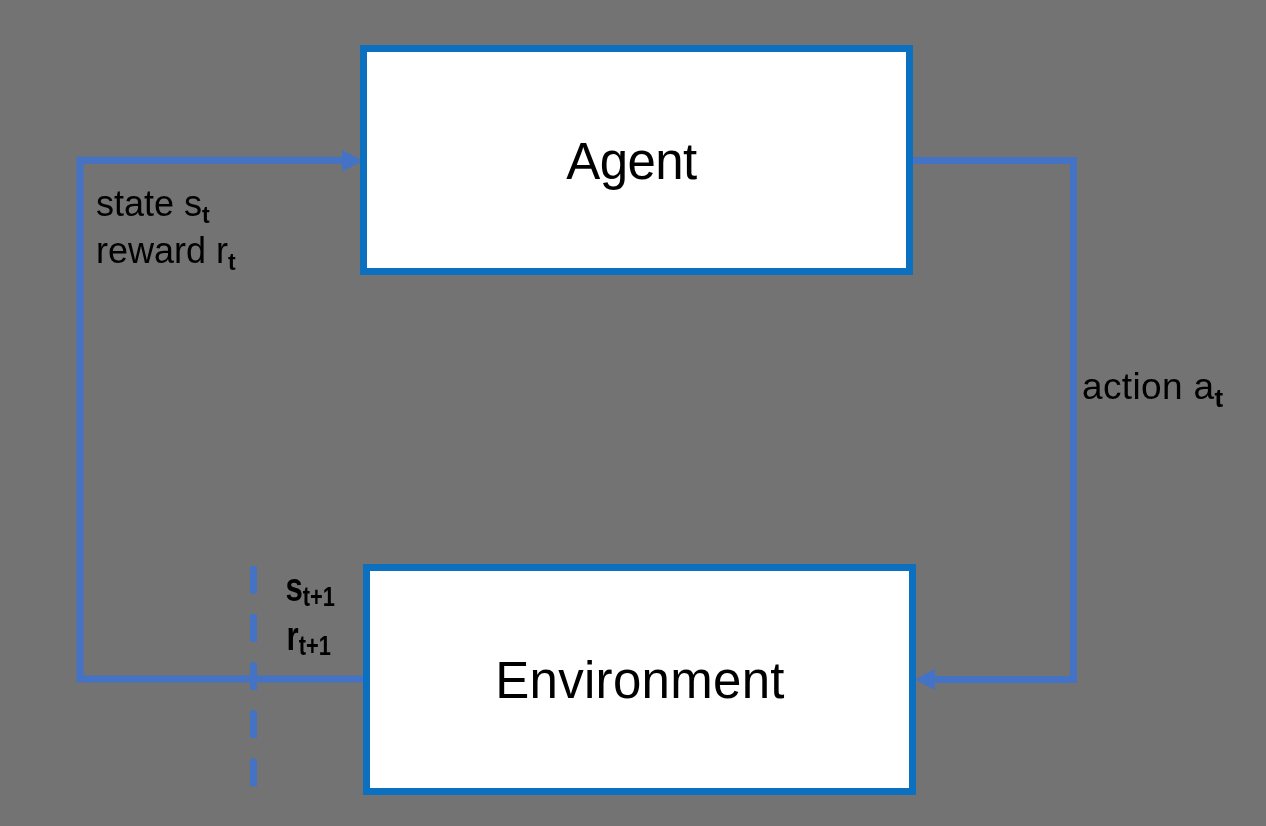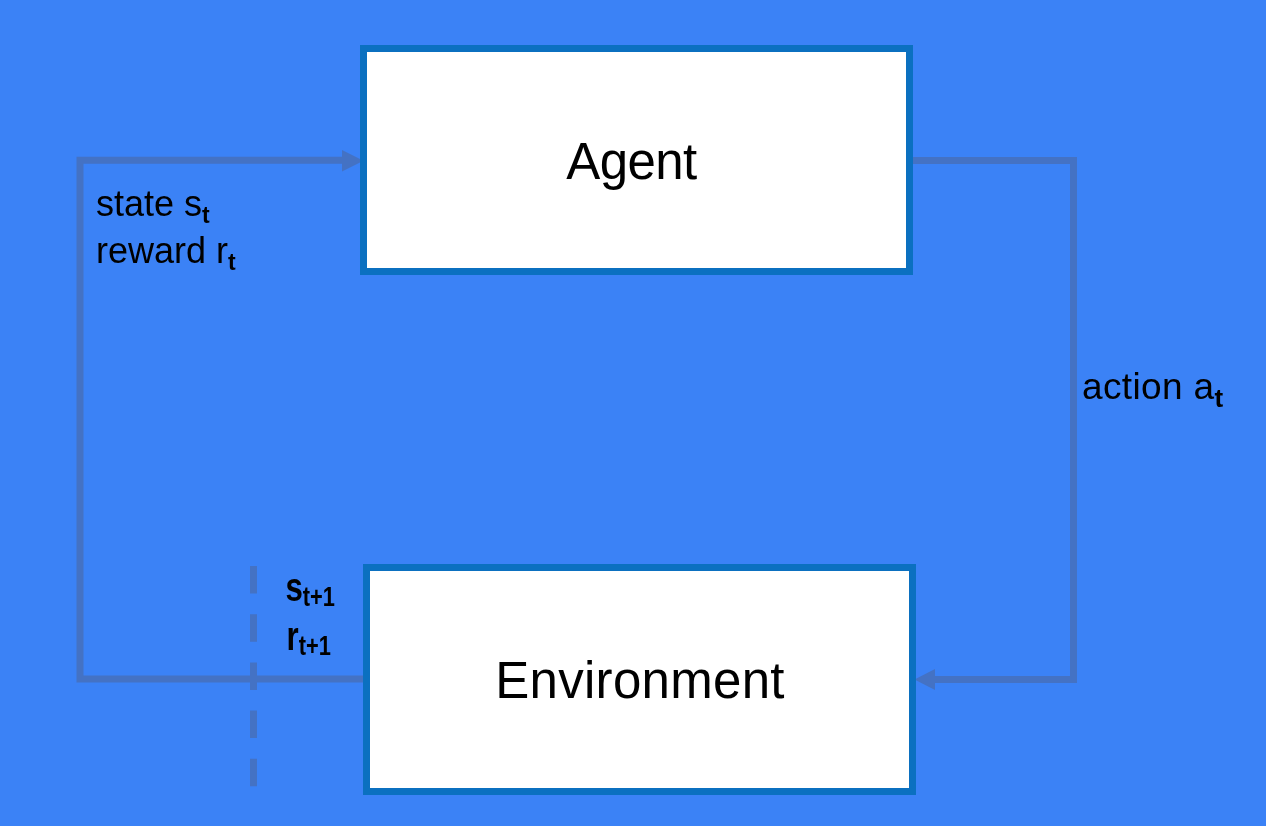--- a/index.html
+++ b/index.html
@@ -1,16 +1,16 @@
 <!DOCTYPE html>
 <html><head>
 <meta charset="utf-8">
 <style>
   html,body{margin:0;padding:0;background:#ffffff;}
-  .page{position:relative;width:1266px;height:826px;background:#3b82f6;overflow:hidden;
+  .page{position:relative;width:1266px;height:826px;background:#737373;overflow:hidden;
         font-family:"Liberation Sans", sans-serif;}
   svg text{font-family:"Liberation Sans", sans-serif;fill:#000000;}
 </style>
 </head>
 <body>
 <div class="page">
 <svg width="1266" height="826" viewBox="0 0 1266 826" xmlns="http://www.w3.org/2000/svg">
 
   <g stroke="#4472c4" stroke-width="7" fill="none">
     <path d="M 350,160.2 L 80,160.2 L 80,679 L 366,679"></path>

